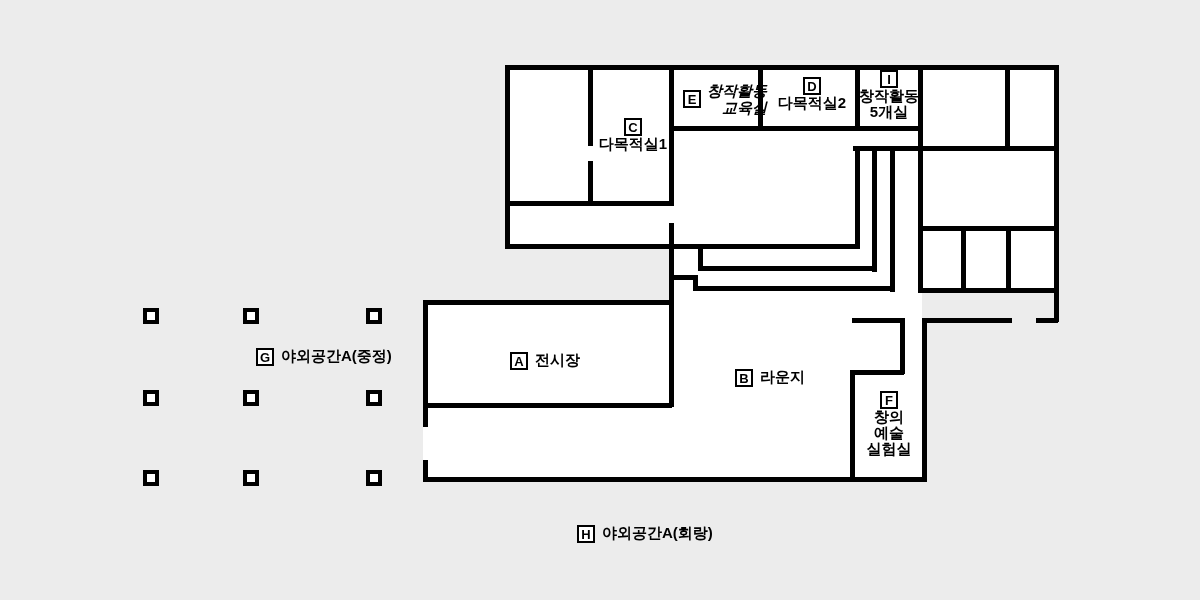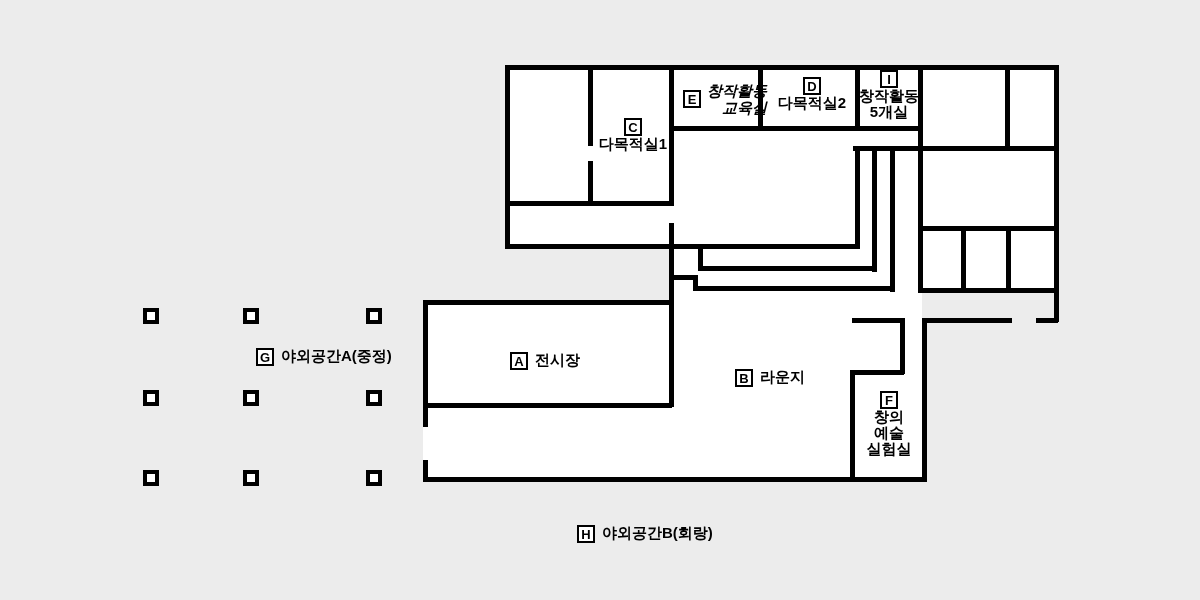--- a/index.html
+++ b/index.html
@@ -90,21 +90,21 @@
     <div class="lbl inline" style="left: 735px; top: 368px;">
       <span class="badge">B</span>
       <span>라운지</span>
     </div>
     <div class="lbl inline" style="left: 256px; top: 347px;">
       <span class="badge">G</span>
       <span>야외공간A(중정)</span>
     </div>
     <div class="lbl inline" style="left: 577px; top: 524px;">
       <span class="badge">H</span>
-      <span>야외공간B(회랑)</span>
+      <span>야외공간A(회랑)</span>
     </div>
     <div class="lbl stackwrap" style="left: 558px; top: 118px; width: 150px;"><span class="badge">C</span><div class="line">다목적실1</div></div>
     <div class="lbl stackwrap" style="left: 737px; top: 77px; width: 150px;"><span class="badge">D</span><div class="line">다목적실2</div></div>
     <div class="lbl stackwrap" style="left: 814px; top: 70px; width: 150px;"><span class="badge">I</span><div class="line">창작활동</div><div class="line">5개실</div></div>
     <div class="lbl stackwrap" style="left: 814px; top: 391px; width: 150px;"><span class="badge">F</span><div class="line">창의</div><div class="line">예술</div><div class="line">실험실</div></div>
     <div class="lbl side" style="left: 683px; top: 82px;">
       <span class="badge">E</span>
       <span>
         <div class="line">창작활동</div>
         <div class="line">교육실</div>

